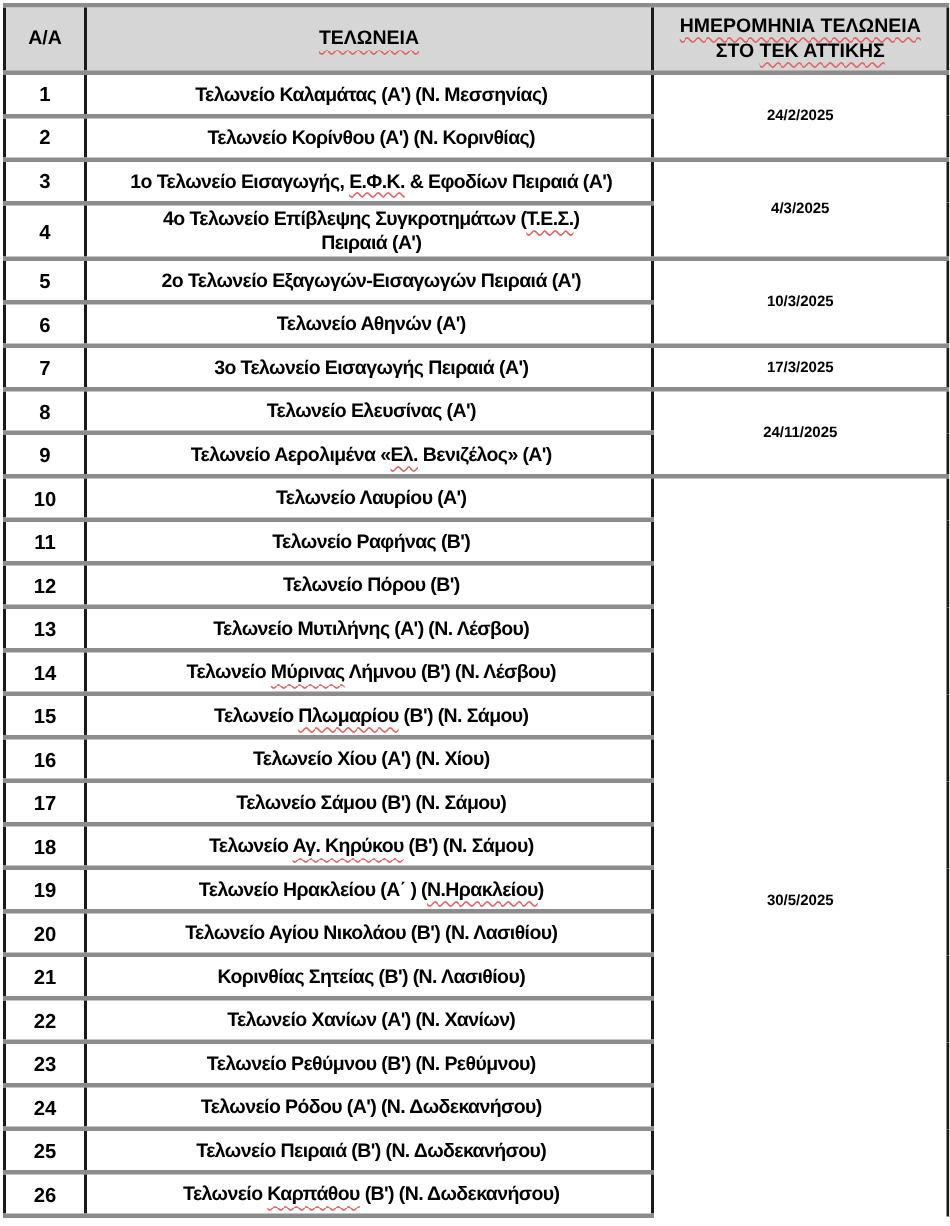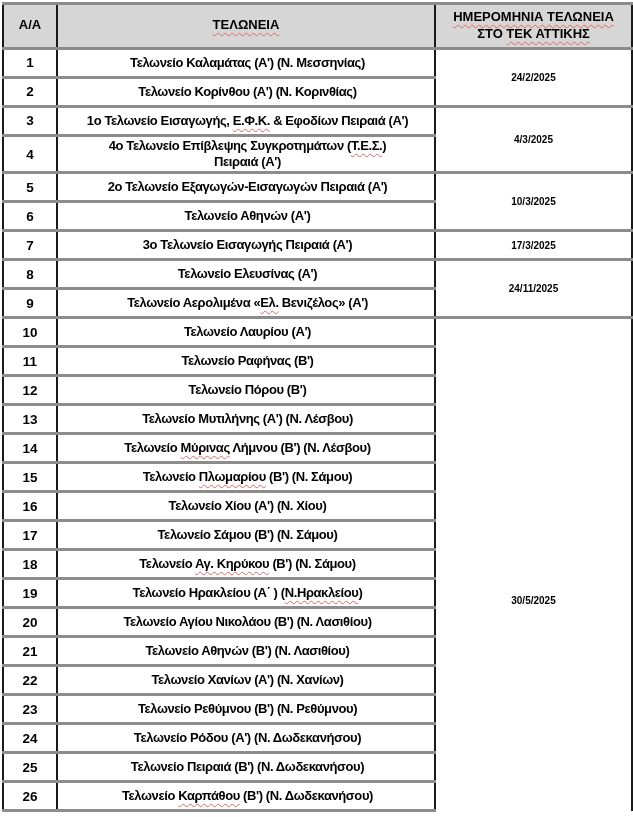--- a/index.html
+++ b/index.html
@@ -164,21 +164,21 @@
         <tr>
           <td class="c-num">19</td>
           <td class="c-name"><span>Τελωνείο Ηρακλείου (Α΄ ) (</span><span class="sp">Ν.Ηρακλείου</span><span>)</span></td>
         </tr>
         <tr>
           <td class="c-num">20</td>
           <td class="c-name"><span>Τελωνείο Αγίου Νικολάου (Β') (Ν. Λασιθίου)</span></td>
         </tr>
         <tr>
           <td class="c-num">21</td>
-          <td class="c-name"><span>Τελωνείο Αθηνών (Β') (Ν. Λασιθίου)</span></td>
+          <td class="c-name"><span>Κορινθίας Σητείας (Β') (Ν. Λασιθίου)</span></td>
         </tr>
         <tr>
           <td class="c-num">22</td>
           <td class="c-name"><span>Τελωνείο Χανίων (Α') (Ν. Χανίων)</span></td>
         </tr>
         <tr>
           <td class="c-num">23</td>
           <td class="c-name"><span>Τελωνείο Ρεθύμνου (Β') (Ν. Ρεθύμνου)</span></td>
         </tr>
         <tr>

